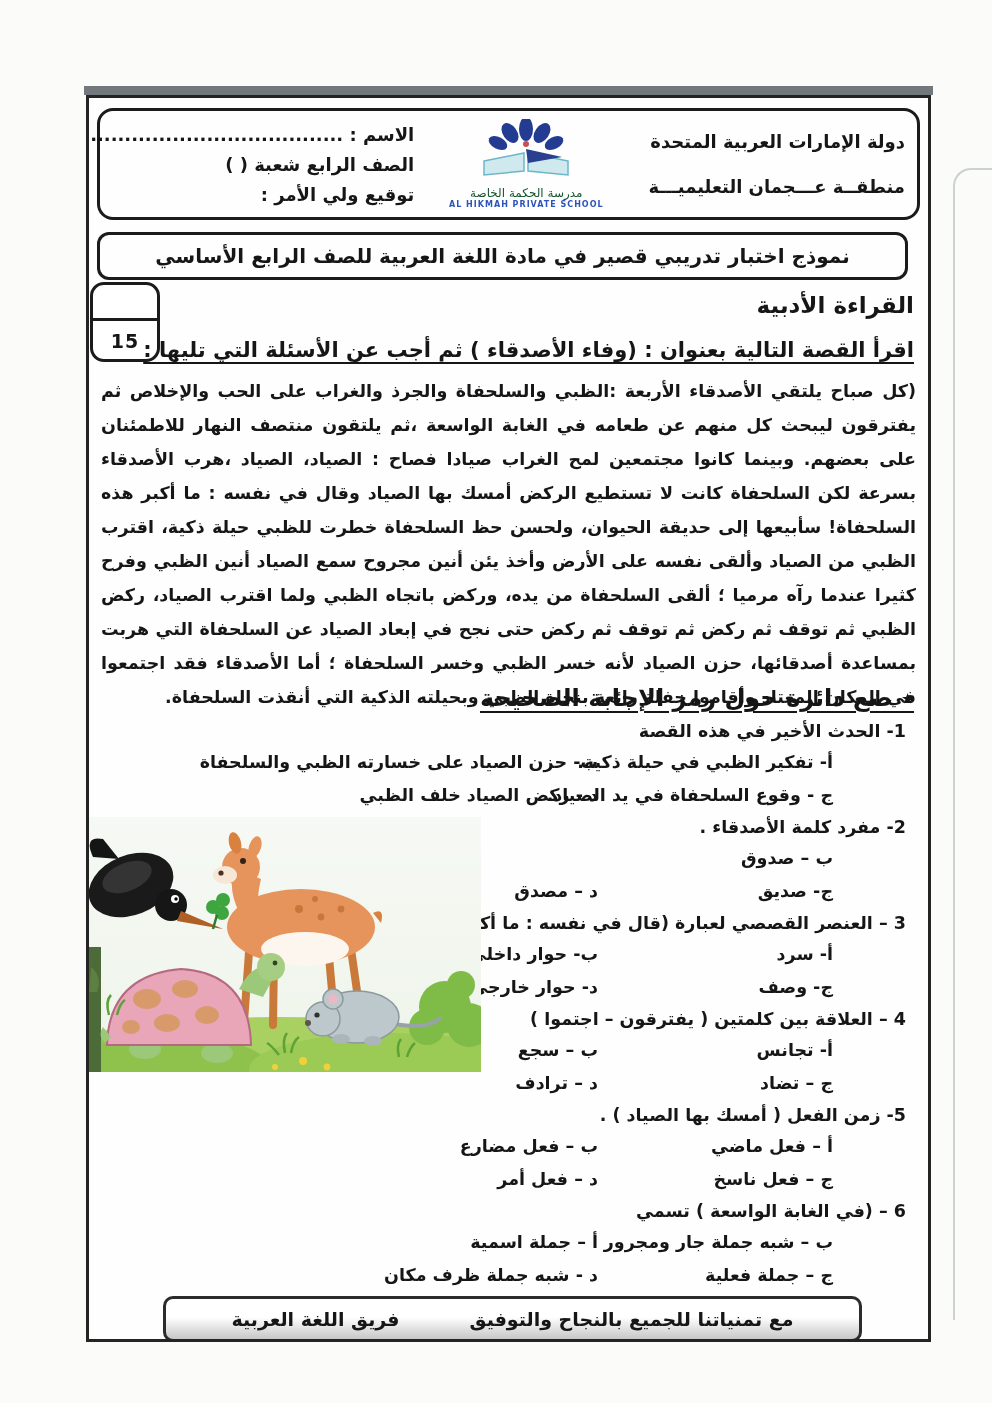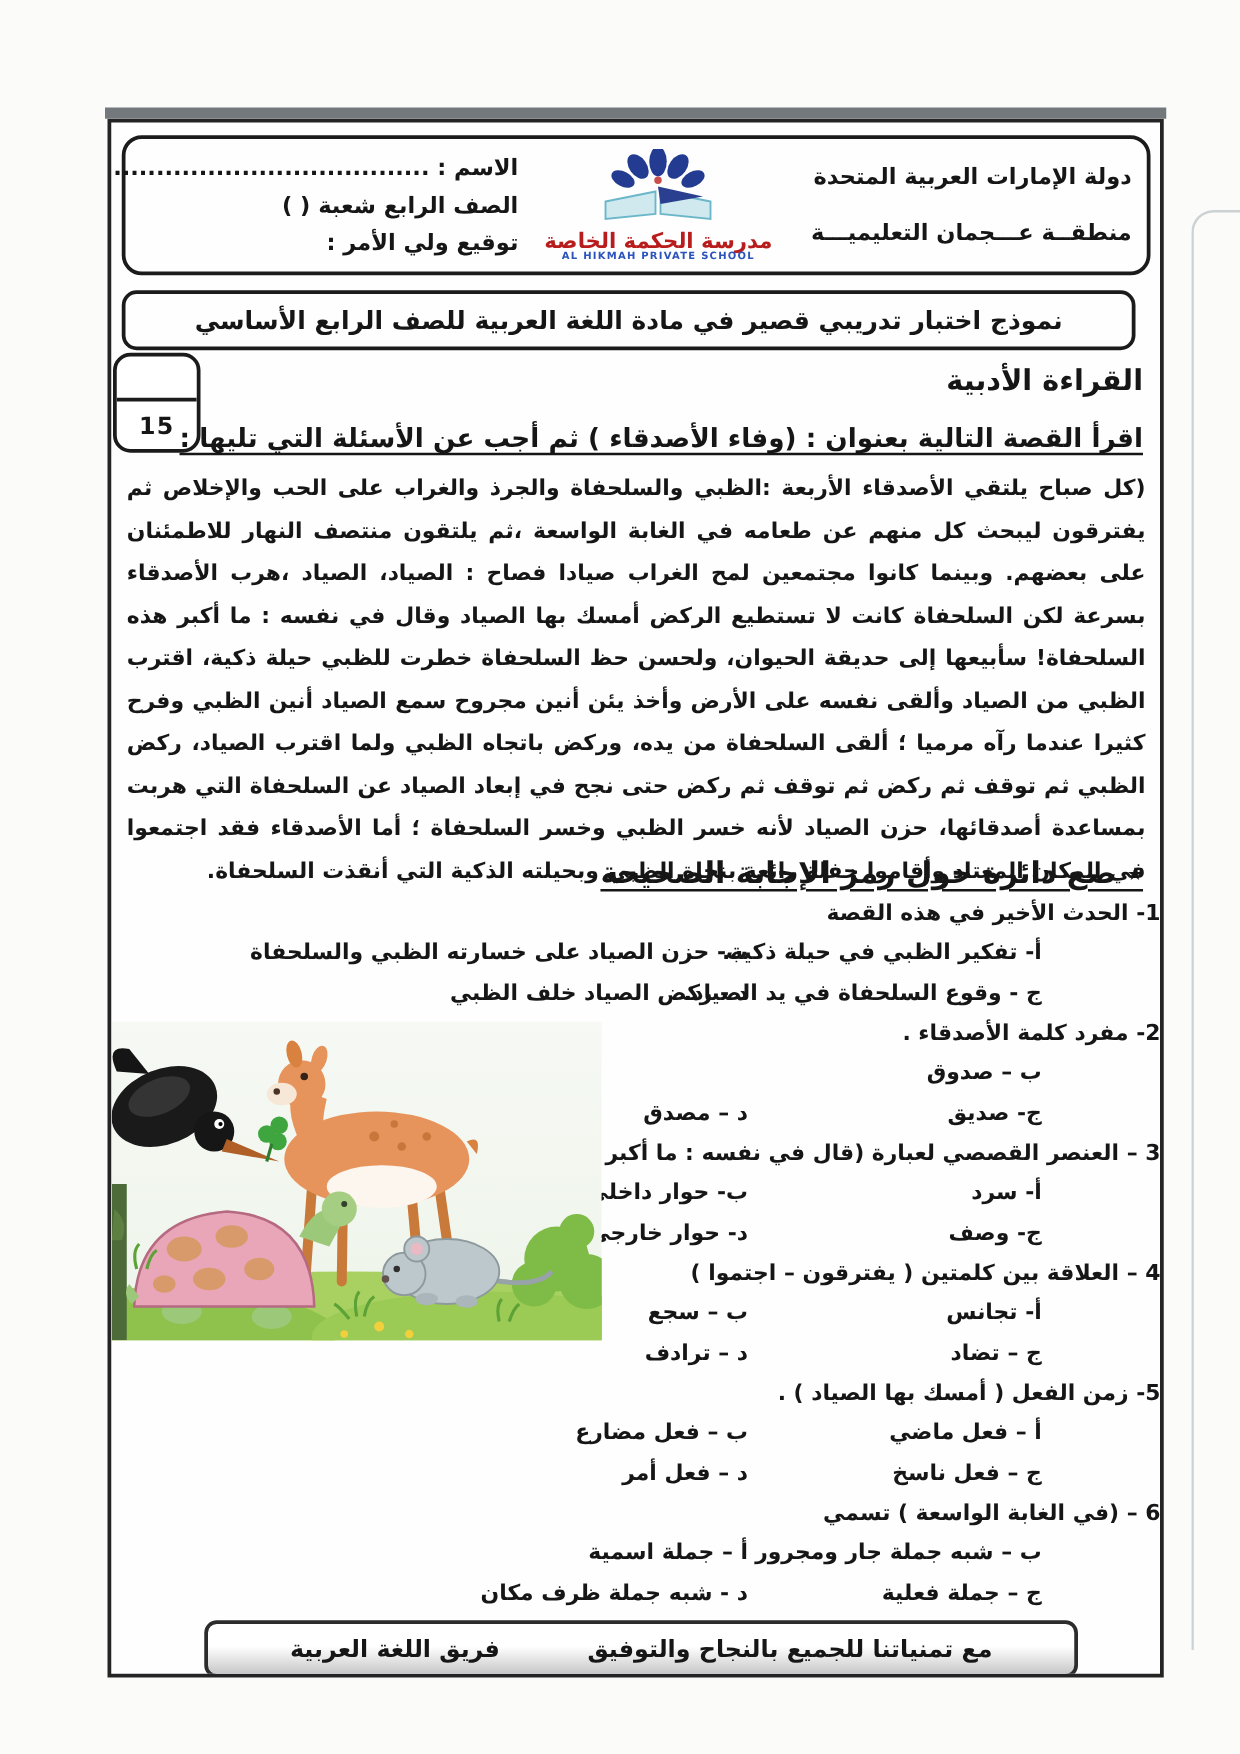--- a/index.html
+++ b/index.html
@@ -24,21 +24,21 @@
   .header-box{
     position:absolute;top:10px;right:8px;left:8px;height:112px;
     border:3px solid #1b1b1b;border-radius:16px;box-sizing:border-box;
     display:flex;align-items:stretch;
   }
   .hdr-col{display:flex;flex-direction:column;justify-content:space-around;padding:8px 12px;}
   .hdr-right{width:36%;}
   .hdr-left{width:37%;}
   .hdr-center{width:27%;display:flex;flex-direction:column;align-items:center;justify-content:center;padding:2px 0;}
   .hdr-line{font-size:18px;font-weight:700;white-space:nowrap;}
-  .logo-ar{font-size:17px;font-weight:700;color:#b91c1c;line-height:13px;}
+  .logo-ar{font-size:12px;font-weight:400;color:#14532d;line-height:13px;}
   .logo-en{font-size:8px;font-weight:700;color:#2d54bd;letter-spacing:1px;line-height:10px;}
   
   .title-box{
     position:absolute;top:134px;right:20px;left:8px;height:48px;
     border:3px solid #1b1b1b;border-radius:12px;box-sizing:border-box;
     display:flex;align-items:center;justify-content:center;
     font-size:20px;font-weight:700;
   }
   
   .score-box{
@@ -58,21 +58,21 @@
   }
   .story{
     position:absolute;top:276px;right:12px;left:12px;
     font-size:17.5px;font-weight:700;line-height:34px;text-align:justify;
   }
   .q-heading{
     position:absolute;top:586px;right:14px;font-size:24px;font-weight:700;
     text-decoration:underline;text-underline-offset:5px;
   }
   .questions{position:absolute;top:618px;right:0;left:0;}
-  .q-stem{font-size:17.5px;font-weight:700;height:30px;line-height:30px;white-space:nowrap;}
+  .q-stem{padding-right:22px;font-size:17.5px;font-weight:700;height:30px;line-height:30px;white-space:nowrap;}
   .q-row{
     display:grid;grid-template-columns:235px 1fr;padding-right:95px;
     height:33px;line-height:33px;font-size:17.5px;font-weight:700;
   }
   .q-opt{white-space:nowrap;}
   
   .footer-box{
     position:absolute;top:1198px;right:66px;left:74px;height:46px;
     border:3px solid #2c2c2c;border-radius:10px;box-sizing:border-box;
     background:linear-gradient(#ffffff 45%,#c7c7c7 100%);

